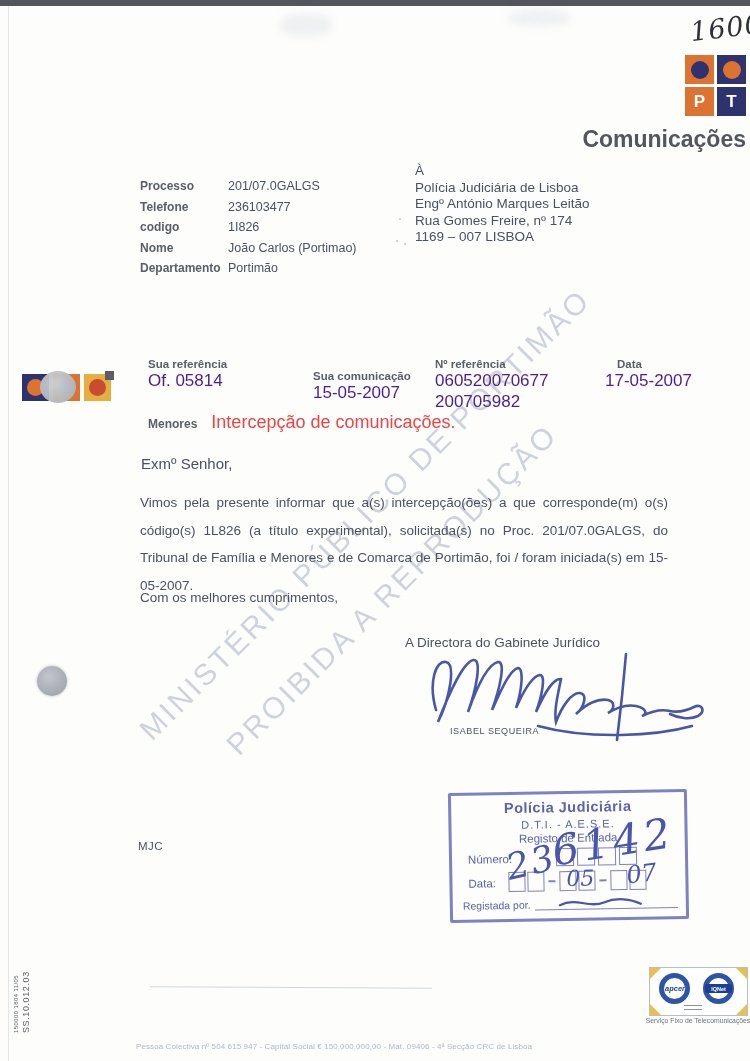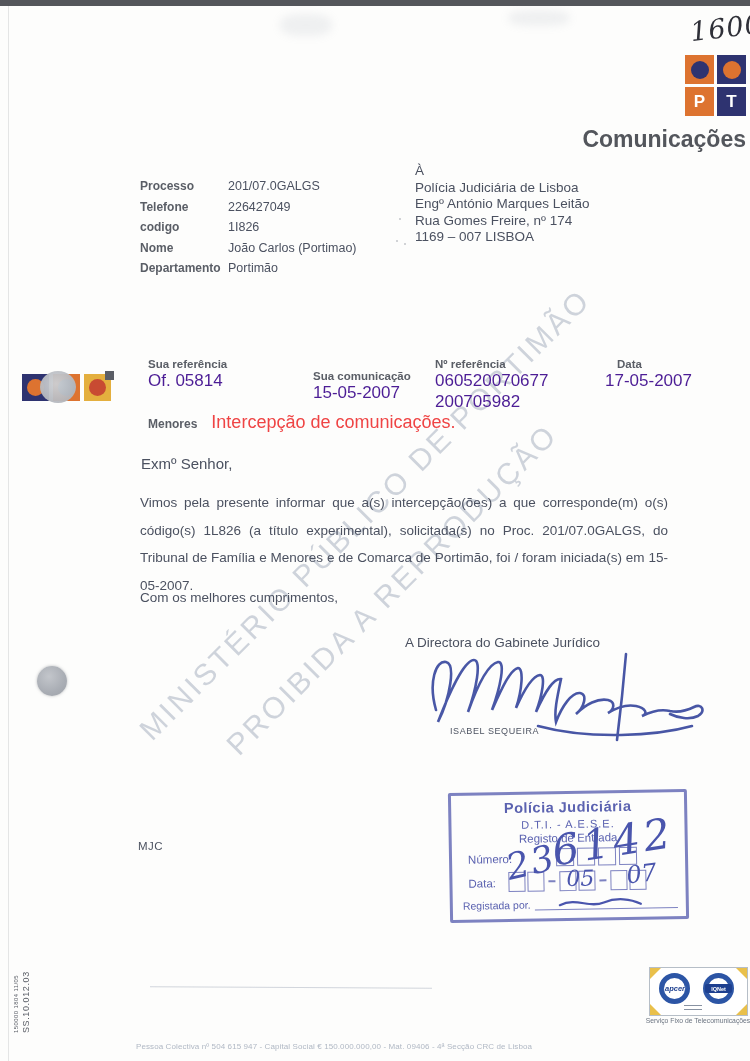--- a/index.html
+++ b/index.html
@@ -154,21 +154,21 @@
   </div>
   <div class="abs wordmark">Comunicações</div>
 
   <div class="abs meta">
     <div class="meta-row">
       <span class="meta-label">Processo</span>
       <span class="meta-value">201/07.0GALGS</span>
     </div>
     <div class="meta-row">
       <span class="meta-label">Telefone</span>
-      <span class="meta-value">226427049</span>
+      <span class="meta-value">236103477</span>
     </div>
     <div class="meta-row">
       <span class="meta-label">codigo</span>
       <span class="meta-value">1I826</span>
     </div>
     <div class="meta-row">
       <span class="meta-label">Nome</span>
       <span class="meta-value">João Carlos (Portimao)</span>
     </div>
     <div class="meta-row">

